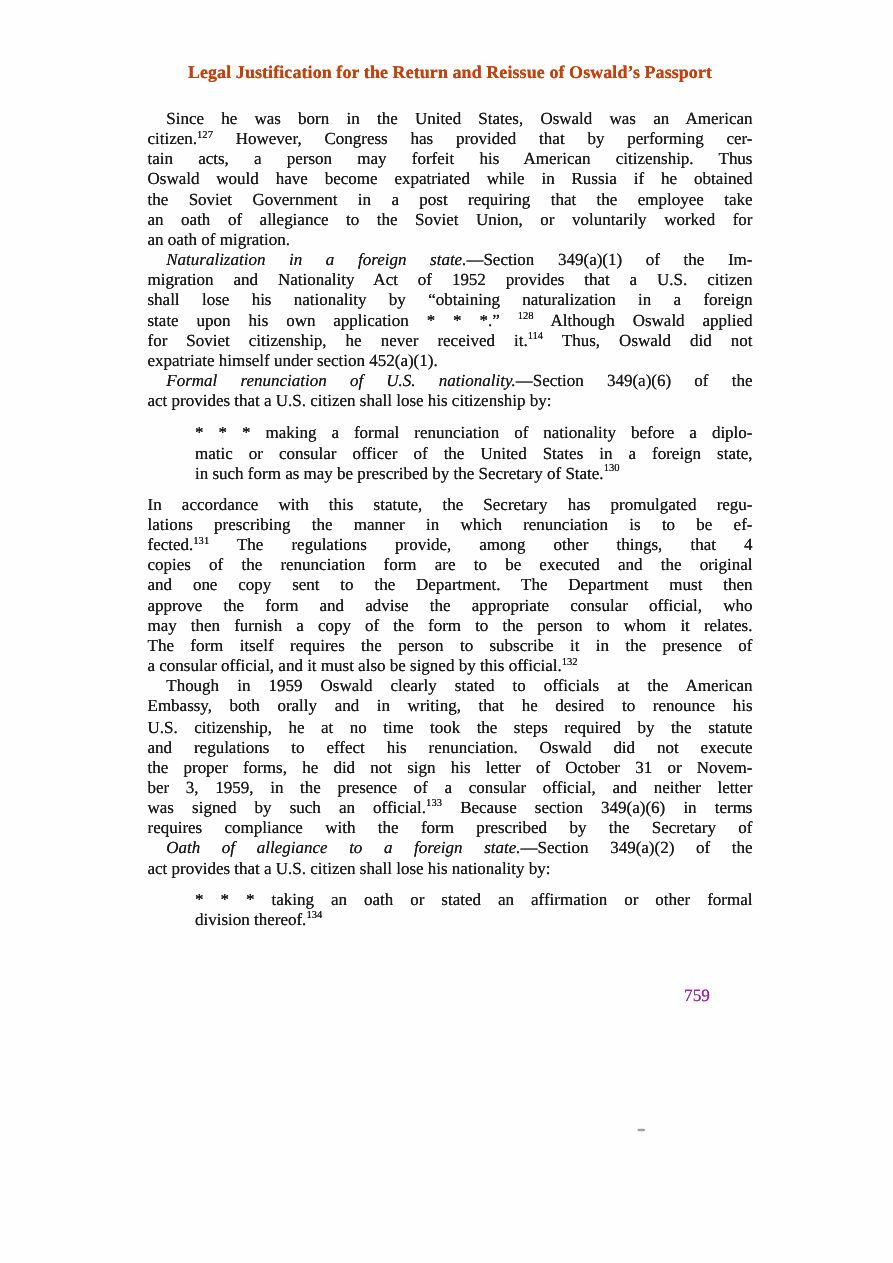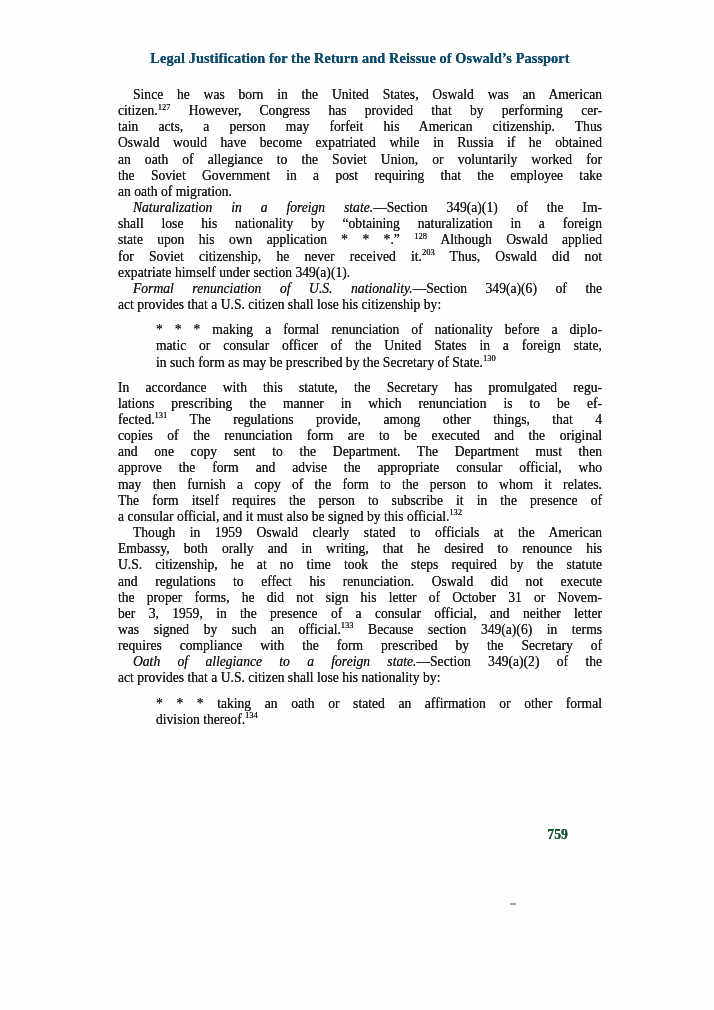--- a/index.html
+++ b/index.html
@@ -20,21 +20,21 @@
     left: 118px; top: 50px;
     width: 484px;
   }
   .doc-title {
     font-weight: bold;
     font-size: 14.3px;
     text-align: center;
     white-space: nowrap;
     letter-spacing: 0.1px;
     margin-bottom: 20px;
-    color: #0c4a6e;
+    color: #c2410c;
     text-shadow: 0 0 0.4px currentColor;
   }
   .text-body { width: 100%; }
   .para, .quote { margin: 0; }
   .quote { margin: 9px 0 9px 38px; }
   .line {
     font-size: 13.6px;
     line-height: 16.15px;
     text-align: justify;
     text-align-last: justify;
@@ -45,29 +45,29 @@
   .line.ind { padding-left: 15px; }
   sup {
     font-size: 8.5px;
     line-height: 0;
     vertical-align: super;
     letter-spacing: 0;
     margin-top: 48px;
   }
   .page-number {
     position: absolute;
-    left: 118px; top: 827px;
+    left: 118px; top: 789px;
     width: 484px;
     box-sizing: border-box;
     padding-right: 34px;
     text-align: right;
     font-size: 13.8px;
-    font-weight: bold;
+    font-weight: normal;
     text-shadow: 0 0 0.35px currentColor;
-    color: #14532d;
+    color: #a21caf;
   }
   .scan-artifact {
     position: absolute;
     left: 510px; top: 903px;
     width: 6px; height: 2px;
     background: #9aa0a6;
     border-radius: 1px;
   }
 </style>
 </head>
@@ -75,30 +75,31 @@
 
 <div class="sheet">
   <div class="content">
     <div class="doc-title">Legal Justification for the Return and Reissue of Oswald’s Passport</div>
     <div class="text-body">
         <div class="para">
           <div class="line ind">Since he was born in the United States, Oswald was an American</div>
           <div class="line">citizen.<sup>127</sup> However, Congress has provided that by performing cer-</div>
           <div class="line">tain acts, a person may forfeit his American citizenship. Thus</div>
           <div class="line">Oswald would have become expatriated while in Russia if he obtained</div>
+          <div class="line">the Soviet Government in a post requiring that the employee take</div>
           <div class="line">an oath of allegiance to the Soviet Union, or voluntarily worked for</div>
-          <div class="line">the Soviet Government in a post requiring that the employee take</div>
           <div class="line end">an oath of migration.</div>
         </div>
         <div class="para">
           <div class="line ind"><i>Naturalization in a foreign state.</i>—Section 349(a)(1) of the Im-</div>
+          <div class="line">migration and Nationality Act of 1952 provides that a U.S. citizen</div>
           <div class="line">shall lose his nationality by “obtaining naturalization in a foreign</div>
           <div class="line">state upon his own application * * *.” <sup>128</sup> Although Oswald applied</div>
-          <div class="line">for Soviet citizenship, he never received it.<sup>203</sup> Thus, Oswald did not</div>
-          <div class="line end">expatriate himself under section 349(a)(1).</div>
+          <div class="line">for Soviet citizenship, he never received it.<sup>114</sup> Thus, Oswald did not</div>
+          <div class="line end">expatriate himself under section 452(a)(1).</div>
         </div>
         <div class="para">
           <div class="line ind"><i>Formal renunciation of U.S. nationality.</i>—Section 349(a)(6) of the</div>
           <div class="line end">act provides that a U.S. citizen shall lose his citizenship by:</div>
         </div>
         <div class="quote">
           <div class="line">* * * making a formal renunciation of nationality before a diplo-</div>
           <div class="line">matic or consular officer of the United States in a foreign state,</div>
           <div class="line end">in such form as may be prescribed by the Secretary of State.<sup>130</sup></div>
         </div>

